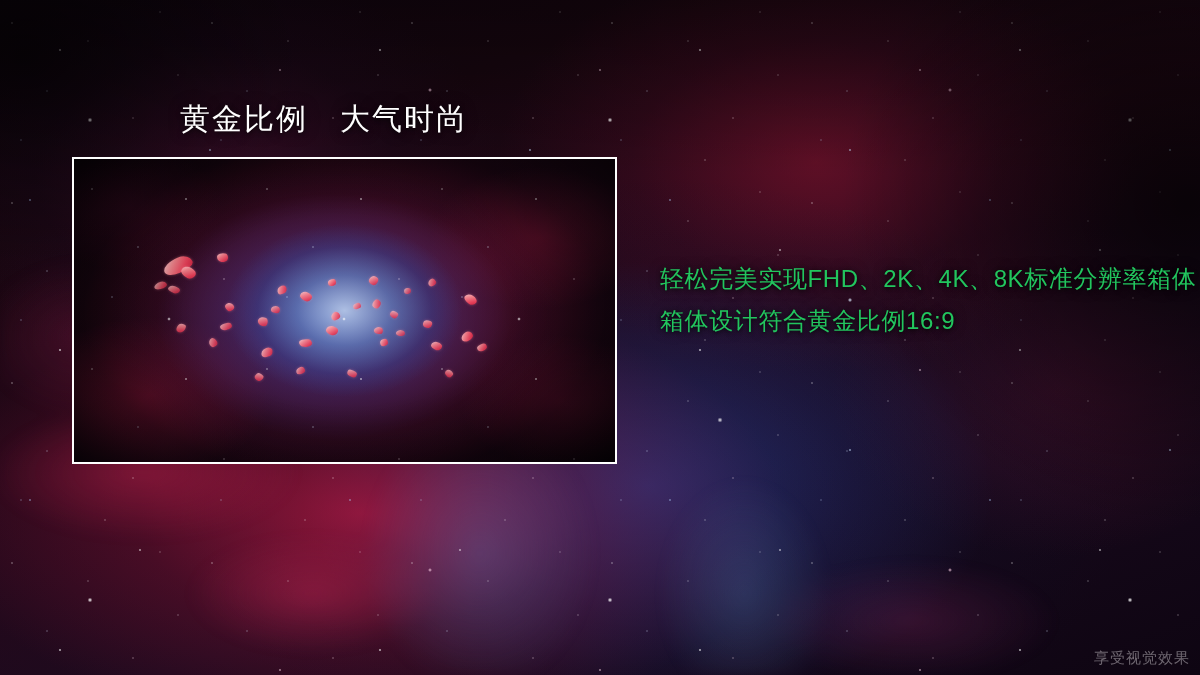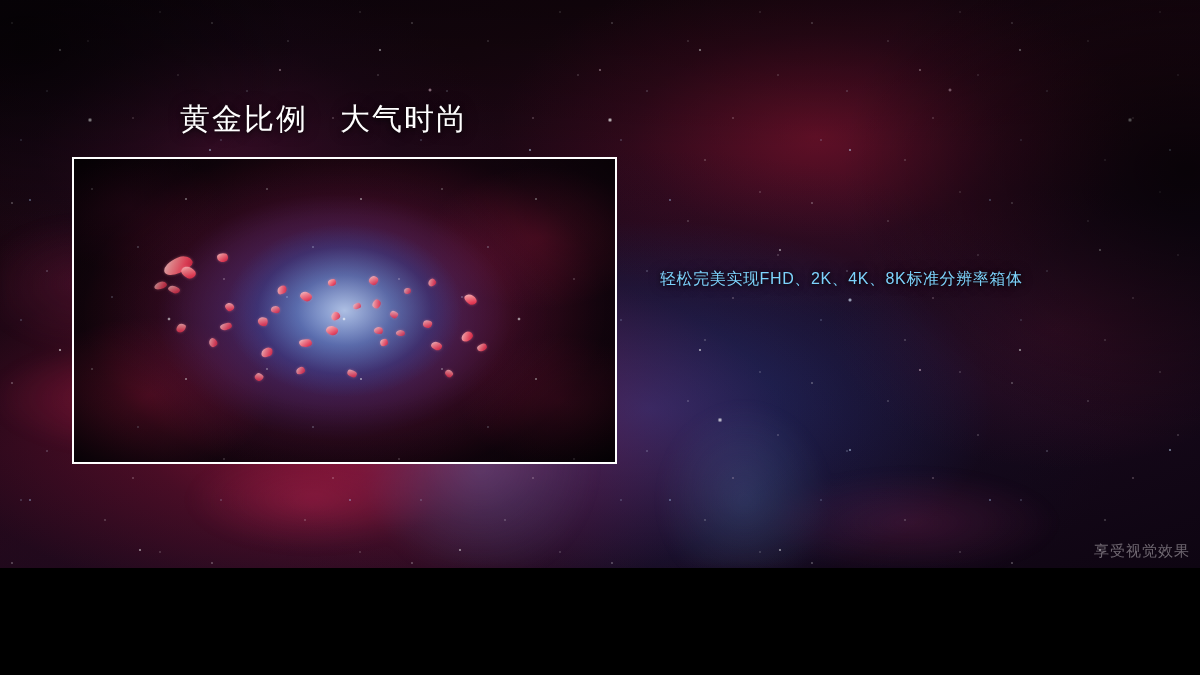--- a/index.html
+++ b/index.html
@@ -7,21 +7,21 @@
     padding: 0;
     background: #000;
   }
   body {
     font-family: "Liberation Sans", "DejaVu Sans", sans-serif;
   }
 
   #slide {
     position: relative;
     width: 1200px;
-    height: 568px;
+    height: 675px;
     overflow: hidden;
     background: #0a0306;
   }
 
   
   .bg-base {
     position: absolute;
     inset: 0;
     background:
       radial-gradient(ellipse 52% 48% at 30% 76%, rgba(214,28,74,0.62) 0%, rgba(150,20,56,0.34) 36%, rgba(60,10,30,0.10) 68%, rgba(0,0,0,0) 100%),
@@ -161,23 +161,23 @@
   }
 
   
   .body-text {
     position: absolute;
     left: 660px;
     top: 258px;
     width: 520px;
   }
   .body-line {
-    font-size: 16px;
+    font-size: 24px;
     line-height: 42px;
-    color: #7dd3fc;
+    color: #22c55e;
     letter-spacing: 0.6px;
     white-space: pre;
     text-shadow: 0 1px 4px rgba(0,0,0,0.80), 0 0 12px rgba(0,0,0,0.50);
   }
 
   
   .watermark {
     position: absolute;
     right: 10px;
     bottom: 7px;
@@ -242,17 +242,18 @@
           <div class="petal" style="left: 71.5%; top: 57%; width: 12px; height: 9px; opacity: 0.9; transform: rotate(-28deg);"></div>
           <div class="petal" style="left: 72%; top: 45%; width: 13px; height: 9px; opacity: 0.92; transform: rotate(34deg); border-radius: 50% 50% 40% 60% / 60% 40%;"></div>
           <div class="petal" style="left: 74.5%; top: 61%; width: 10px; height: 7px; opacity: 0.84; transform: rotate(-14deg); border-radius: 70% 30% 60% 40% / 45% 55%;"></div>
         </div>
       <div class="photo-vig"></div>
     </div>
   </div>
 
   <div class="body-text">
     <div class="body-line">轻松完美实现FHD、2K、4K、8K标准分辨率箱体</div>
+    <div class="body-line">箱体设计符合黄金比例16:9</div>
   </div>
 
   <div class="watermark">享受视觉效果</div>
 
 </div>
 
 </body></html>

